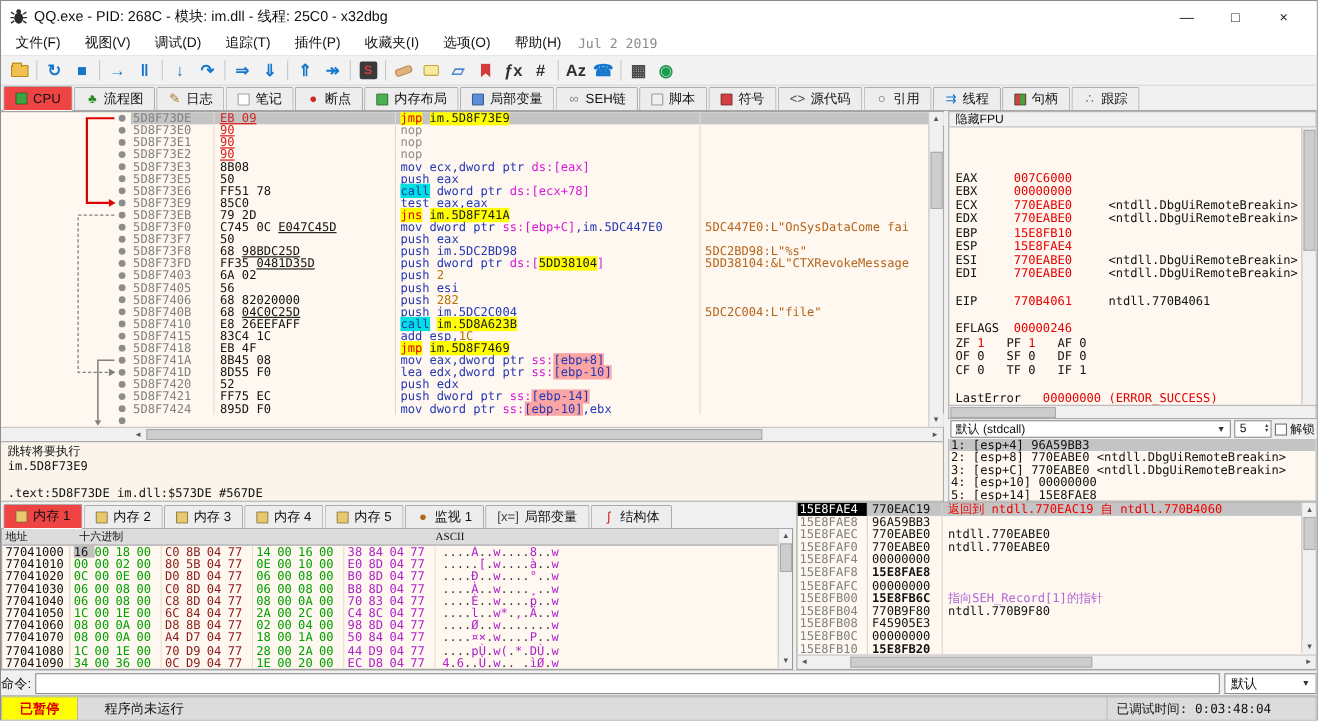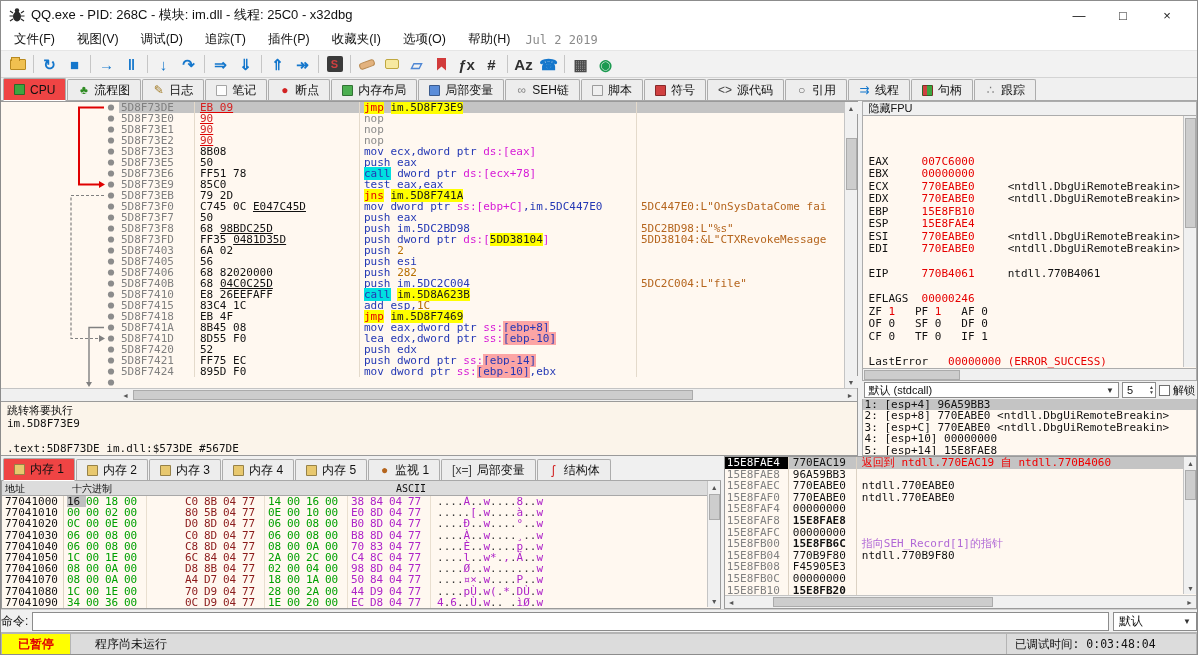--- a/index.html
+++ b/index.html
@@ -82,27 +82,27 @@
         font-family:"DejaVu Sans Mono",monospace;font-size:11px;line-height:11.4px;white-space:pre;overflow:hidden;}
   .argrow{padding-left:2px;height:11.4px;}
   .argrow.sel{background:#C4C4C4;}
   
   .bottom{display:flex;height:153px;}
   .bl{width:721px;display:flex;flex-direction:column;}
   .btabs{height:25px;background:#F0F0F0;border-bottom:1px solid #A8A8A8;display:flex;align-items:flex-end;padding-left:2px;}
   .mem{flex:1;position:relative;background:#FFF8F0;border:1px solid #9A9A9A;border-top:none;overflow:hidden;}
   .mem-header{height:15px;background:#DCDCDC;border-bottom:1px solid #A8A8A8;position:relative;
               font-family:"DejaVu Sans Mono",monospace;font-size:10px;line-height:15px;}
-  .mh-addr{position:absolute;left:3px;} .mh-hex{position:absolute;left:70px;} .mh-ascii{position:absolute;left:394px;}
+  .mh-addr{position:absolute;left:3px;} .mh-hex{position:absolute;left:70px;} .mh-ascii{position:absolute;left:394px;font-family:Liberation Serif, serif;}
   .mrow{display:flex;height:11.2px;line-height:11.2px;font-family:"DejaVu Sans Mono",monospace;font-size:11px;white-space:pre;}
   .m-addr{width:62px;flex:none;padding-left:3px;border-right:1px solid #DCD2C4;}
   .mgroup{padding:0 3px;border-right:1px solid #E9DFD0;}
   .mb{display:inline-block;width:19px;}
   .g-a{color:#00A000;} 
-  .g-b{color:#8B1A1A;text-decoration:underline;text-decoration-color:#E00000;margin-left:35px;}
+  .g-b{color:#8B1A1A;text-decoration:underline;text-decoration-color:#E00000;}
   .g-c{color:#AE23C8;text-decoration:underline;text-decoration-color:#E00000;}
   .selb{background:#C0C0C0;color:#111;text-decoration:none;}
   .m-ascii{padding-left:6px;}
   .a-d{color:#3A3A3A;} .a-c{color:#AE23C8;}
   .stack{width:474px;margin-left:3px;position:relative;background:#FFF8F0;border:1px solid #9A9A9A;overflow:hidden;}
   .srow{display:flex;height:11.6px;line-height:11.6px;font-family:"DejaVu Sans Mono",monospace;font-size:11px;white-space:pre;}
   .srow.sel{background:#C4C4C4;}
   .s-addr{width:64px;flex:none;padding-left:2px;color:#808080;border-right:1px solid #DCD2C4;}
   .s-addr.selA{background:#000;color:#FFF;}
   .s-val{width:68px;flex:none;padding-left:4px;border-right:1px solid #DCD2C4;color:#111;}

